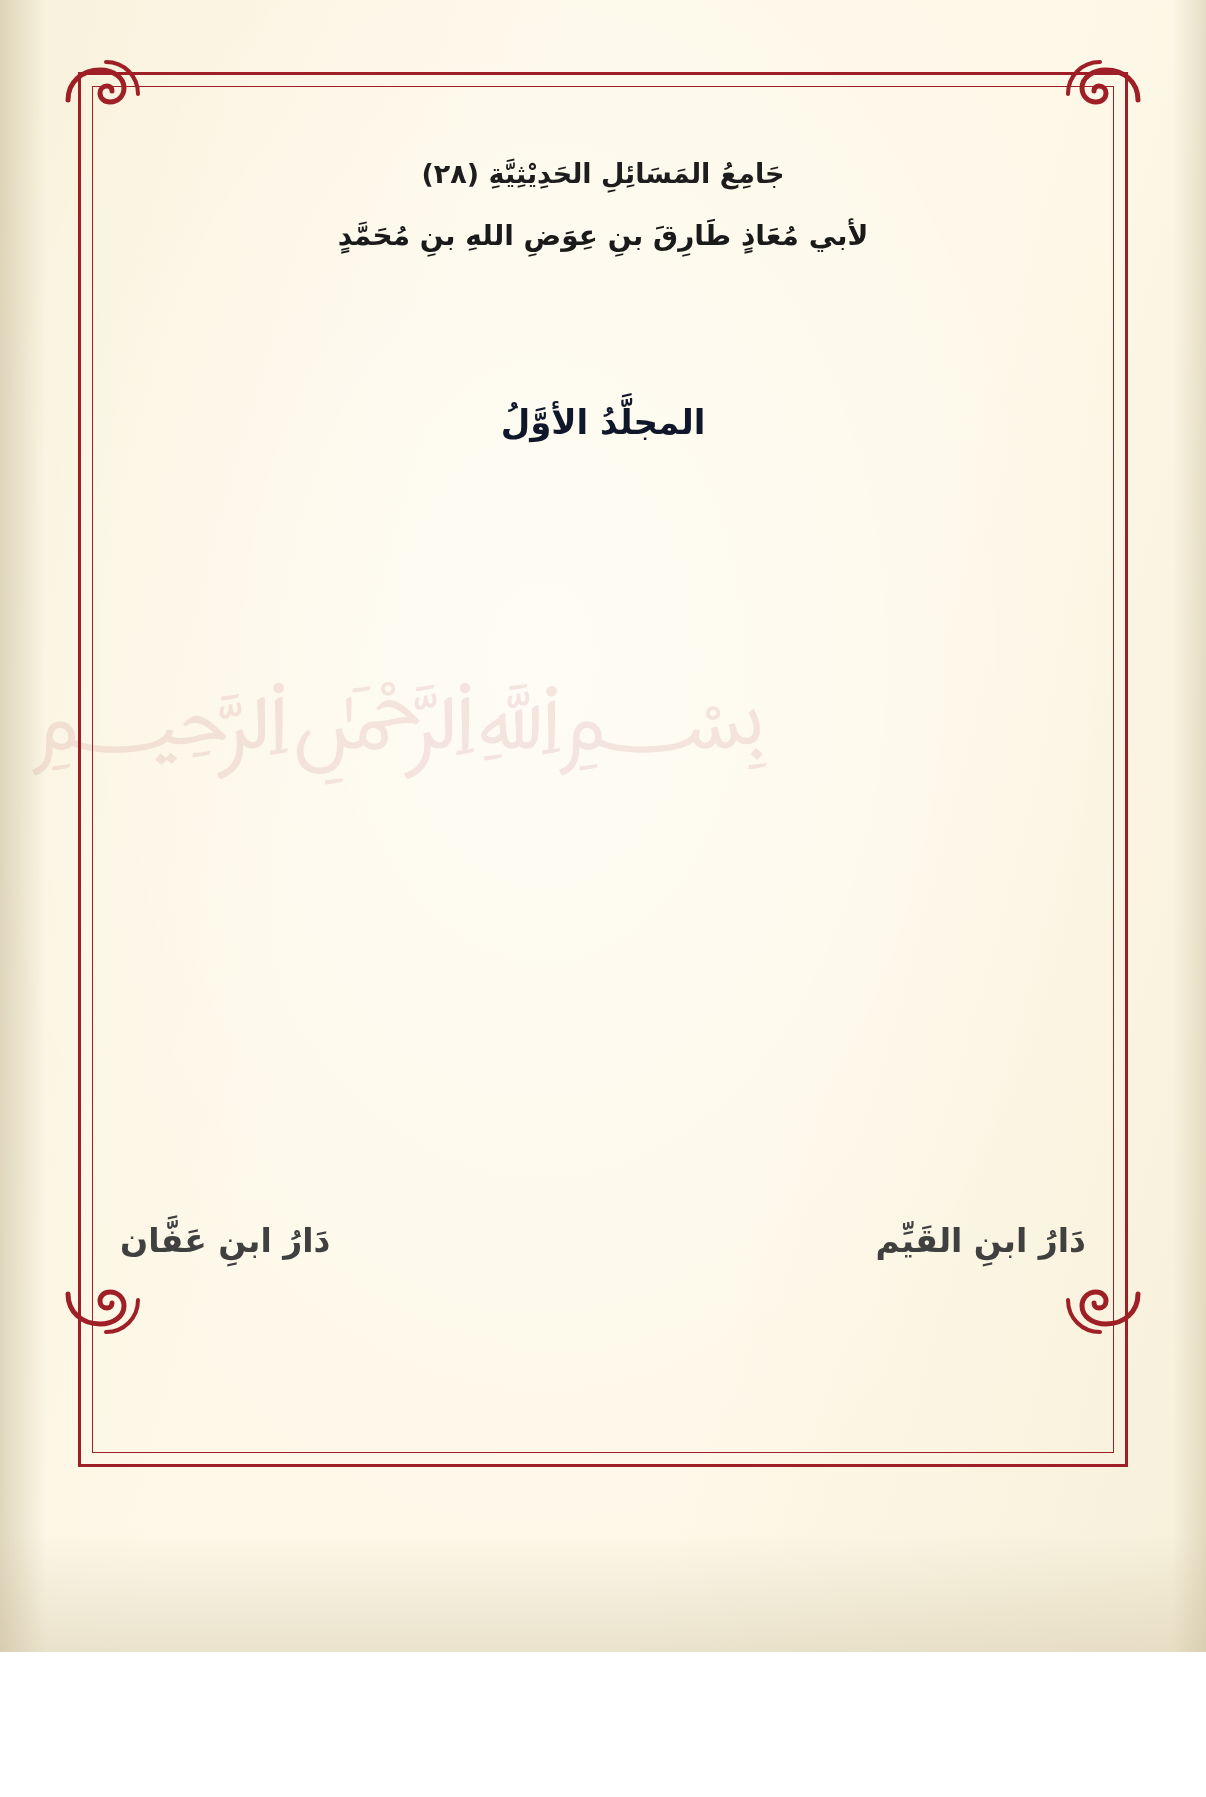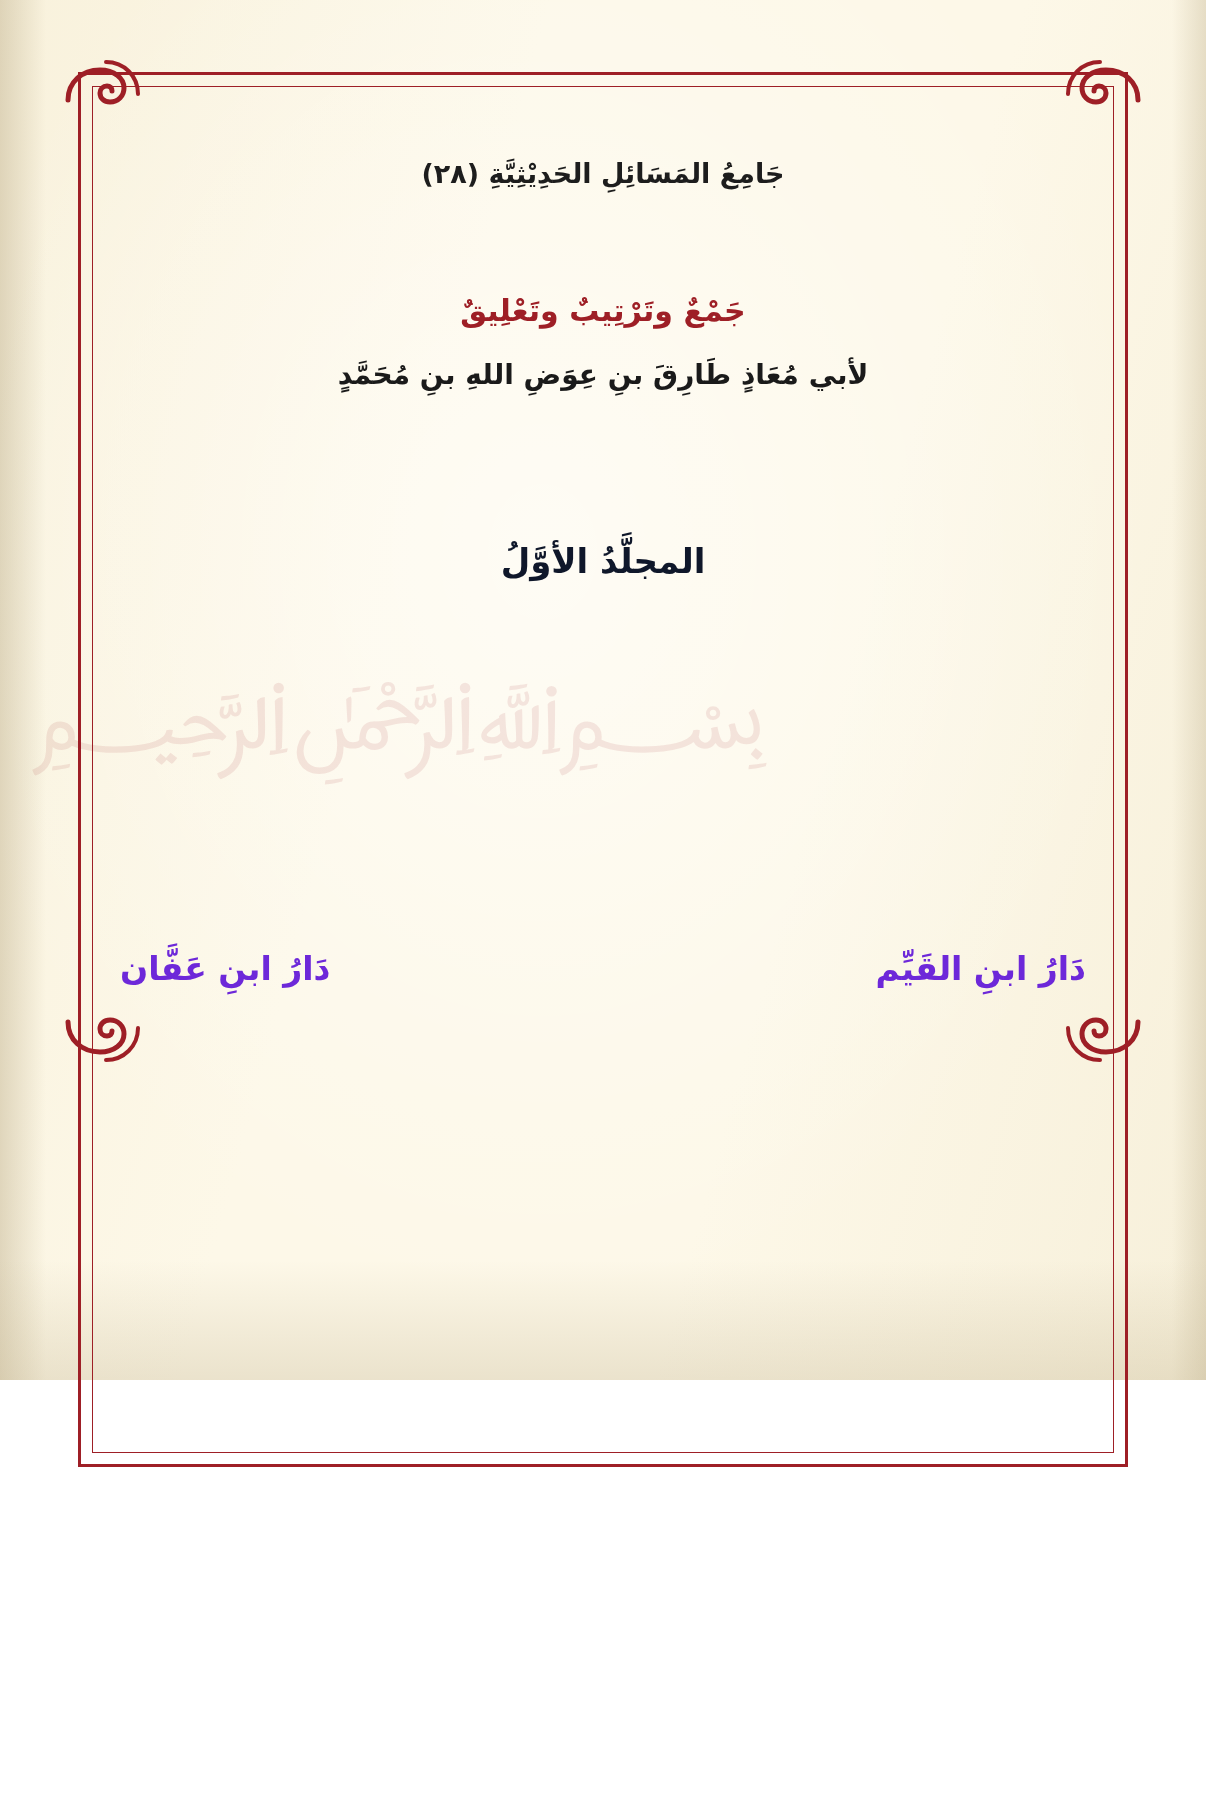--- a/index.html
+++ b/index.html
@@ -11,21 +11,21 @@
     width: 1206px;
     height: 1797px;
     font-family: "DejaVu Sans", sans-serif;
     overflow: hidden;
   }
 
   
   .page {
     position: relative;
     width: 1206px;
-    height: 1380px;
+    height: 1652px;
     background: #fdf8e8;
     box-sizing: border-box;
   }
   
   .paper-tone {
     position: absolute;
     inset: 0;
     background:
       radial-gradient(ellipse at 45% 40%, rgba(255,255,255,0.55) 0%, rgba(253,248,232,0) 65%),
       linear-gradient(105deg, rgba(246,238,214,0.65) 0%, rgba(253,249,235,0) 35%, rgba(253,249,235,0) 65%, rgba(244,236,212,0.7) 100%);
@@ -173,21 +173,21 @@
     right: 120px;
     bottom: 392px;
     display: flex;
     flex-direction: row;
     justify-content: space-between;
     align-items: baseline;
     direction: rtl;
   }
   .publisher {
     font-size: 33px;
-    color: #6d28d9;
+    color: #404040;
     direction: rtl;
     font-weight: 700;
     white-space: nowrap;
   }
 </style>
 </head>
 <body>
 
 <div class="page">
 
@@ -222,21 +222,20 @@
       <path d="M6 44 C6 26 20 14 38 14 C52 14 62 22 62 32 C62 40 56 46 48 46 C42 46 38 42 38 37 C38 33 41 30 45 30 C48 30 50 32 50 35" fill="none" stroke="#9e1f26" stroke-width="5" stroke-linecap="round"></path>
       <path d="M44 6 C62 6 76 20 76 38" fill="none" stroke="#9e1f26" stroke-width="4" stroke-linecap="round"></path>
     </svg>
   </div>
 
   <div class="content">
 
     <div class="series-line">جَامِعُ المَسَائِلِ الحَدِيْثِيَّةِ (٢٨)</div>
 
 
-    <div class="compiler-label">جَمْعٌ وتَرْتِيبٌ وتَعْلِيقٌ</div>
 
     <div class="author-line">لأبي مُعَاذٍ طَارِقَ بنِ عِوَضِ اللهِ بنِ مُحَمَّدٍ</div>
 
     <div class="volume-line">المجلَّدُ الأوَّلُ</div>
   </div>
 
   <div class="watermark">﷽</div>
 
   <div class="publishers">
     <div class="publisher">دَارُ ابنِ القَيِّم</div>

